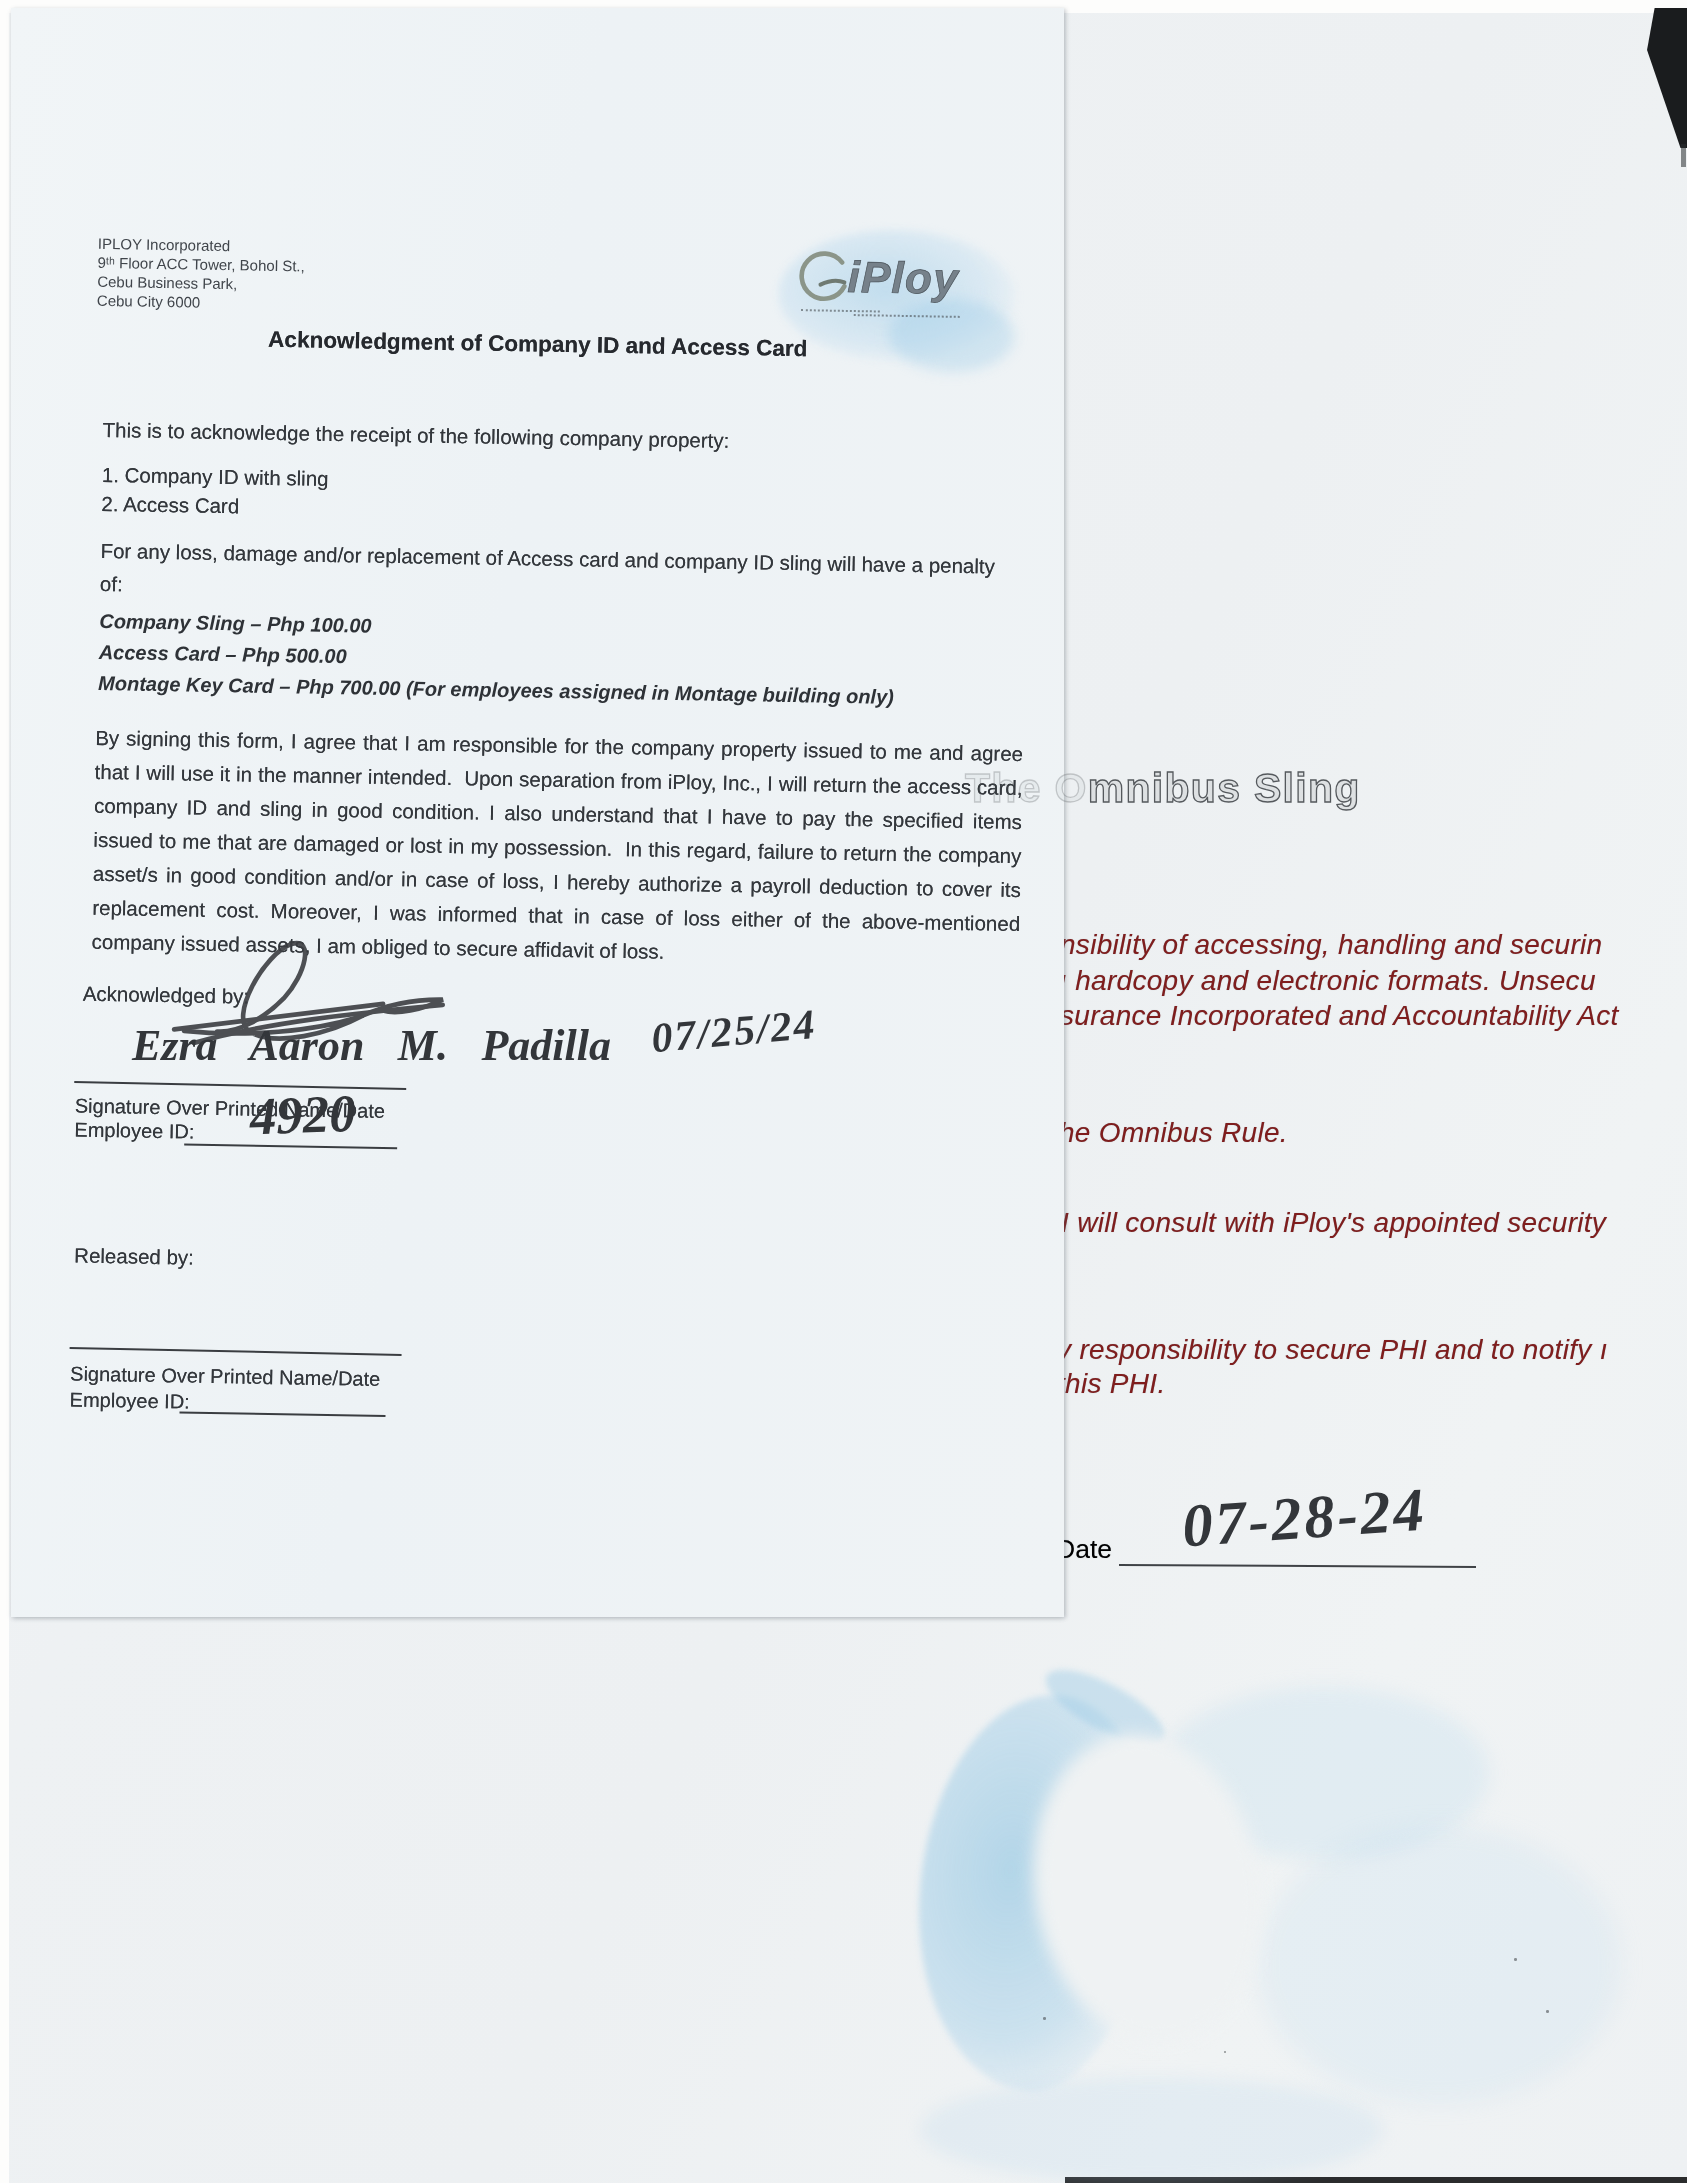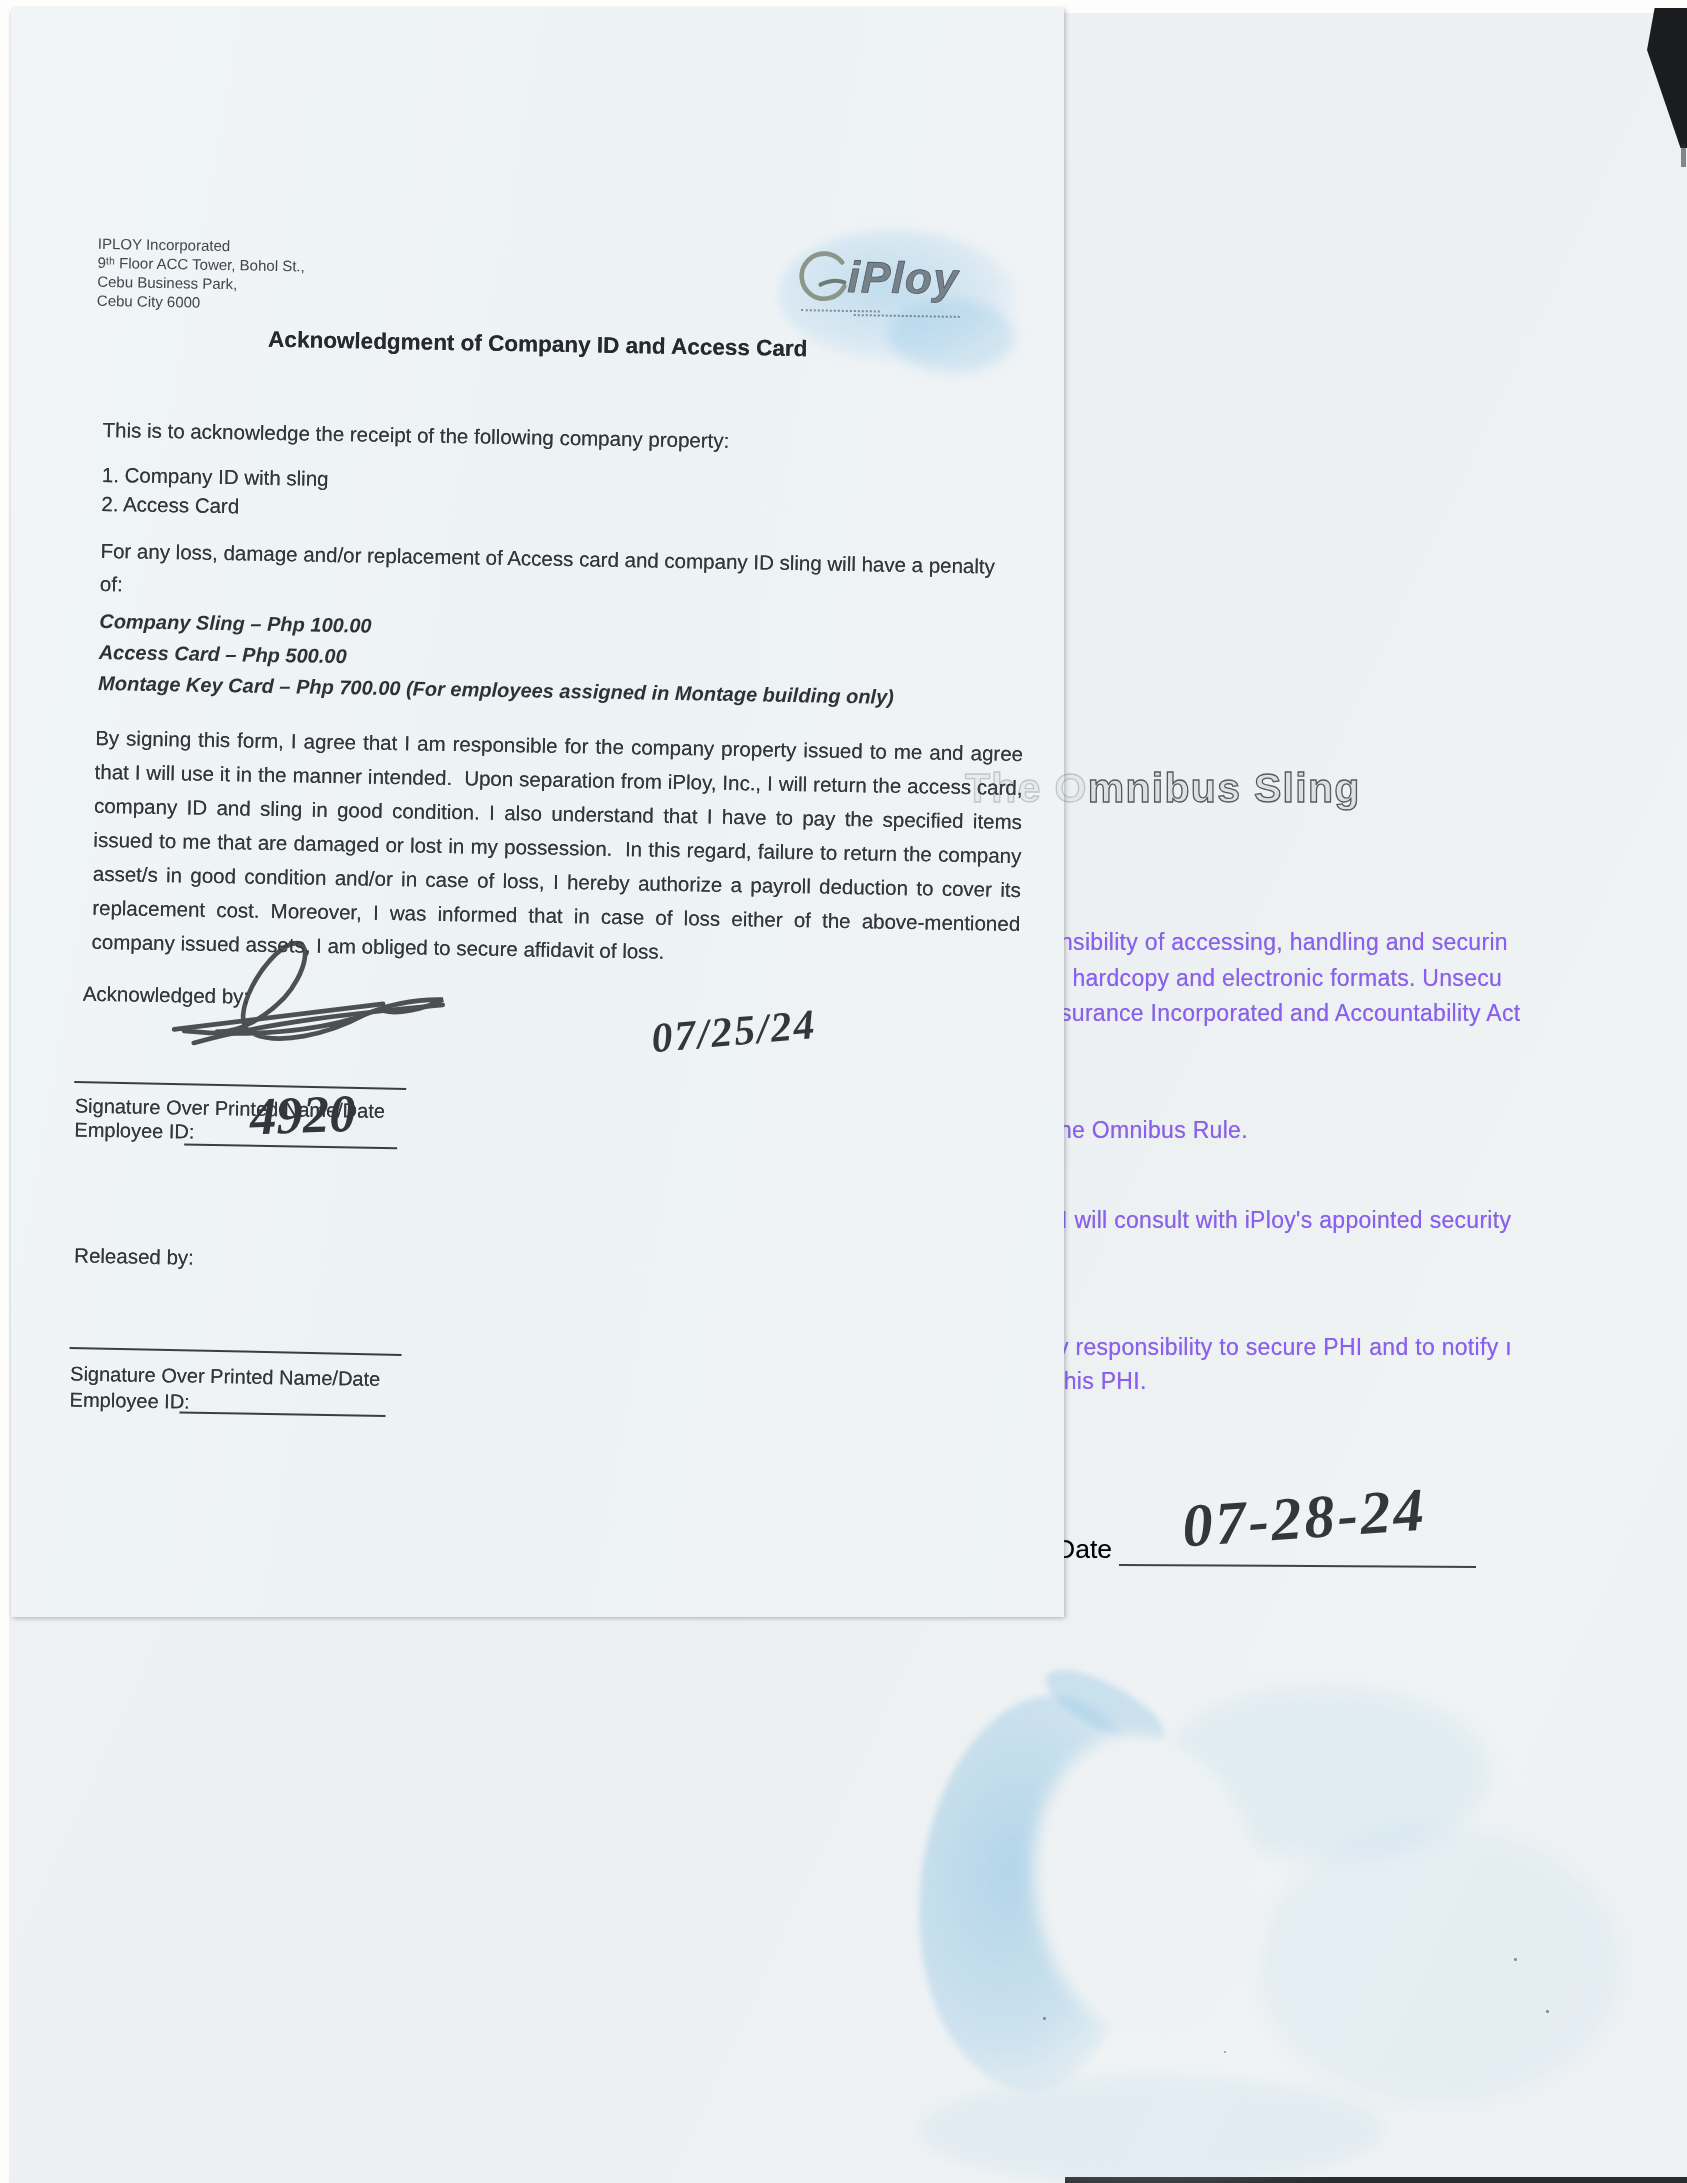--- a/index.html
+++ b/index.html
@@ -10,22 +10,22 @@
     background:linear-gradient(115deg,#f4f6f7 0%,#eef1f3 30%,#edf0f2 55%,#f0f3f4 80%,#eef1f3 100%);}
   #black-wedge{position:absolute;left:1633px;top:8px;width:54px;height:140px;background:#1a1c1e;
     clip-path:polygon(40% 0,100% 0,100% 100%,88% 100%,26% 30%);}
   #wedge-tail{position:absolute;left:1681px;top:144px;width:5.3px;height:22.5px;background:#2a2d30;opacity:.55;}
   #gray-bar{position:absolute;left:54px;top:83px;width:98px;height:11.2px;border-radius:6px;
     transform:rotate(1.2deg);
     background:linear-gradient(90deg,#4a5157,#848b90 25%,#70787d 60%,#454c52);
     box-shadow:inset 0 1.3px 1.3px rgba(255,255,255,.35),0 0.7px 1.3px rgba(60,65,70,.3);}
   #bottom-strip{position:absolute;left:1065px;top:2177px;width:622px;height:6.6px;background:#2b2c2d;}
   
-  .bgtext{position:absolute;color:#8b5cf6;font-size:23px;letter-spacing:0.3px;white-space:nowrap;
-    text-shadow:0 0 0.7px rgba(92,96,100,.55);z-index:1;}
+  .bgtext{position:absolute;color:#7f1d1d;font-size:28px;letter-spacing:0.3px;white-space:nowrap;
+    text-shadow:0 0 0.7px rgba(92,96,100,.55);z-index:1;font-style:italic;}
   #bg-heading{position:absolute;left:957px;top:765px;font-size:41px;font-weight:bold;
     letter-spacing:1.3px;white-space:nowrap;z-index:4;
     color:rgba(85,89,93,0.10);-webkit-text-stroke:1.3px #55595d;}
   #bg-heading .faint{-webkit-text-stroke:1.3px rgba(85,89,93,.28);color:rgba(85,89,93,0.05);margin-left:8px;}
   #frag0{left:1060px;top:929px;} #frag1{left:1059px;top:965px;} #frag2{left:1060px;top:1000px;}
   #frag3{left:1059px;top:1117px;} #frag4{left:1061px;top:1207px;} #frag5{left:1057px;top:1334px;}
   #frag6{left:1057px;top:1368px;}
   #date-label{position:absolute;left:1056px;top:1534px;font-size:26.5px;color:#000000;z-index:1;
     text-shadow:0 0 0.7px rgba(92,96,100,.55);}
   #date-line{position:absolute;left:1119px;top:1565px;width:357px;border-top:2.6px solid #3f4246;
@@ -167,20 +167,21 @@
 
       <svg id="scribble" width="331" height="126" viewBox="0 0 500 190">
         <g fill="none" stroke="#3b3e42" stroke-width="7" stroke-linecap="round" opacity="0.9">
           <path d="M30,150 C120,158 230,148 300,122 C250,150 170,172 130,150 C95,130 150,30 190,16 C225,5 212,62 180,98 C150,130 110,152 80,150"></path>
           <path d="M300,122 C330,108 370,96 420,96 C390,112 350,120 330,114"></path>
           <path d="M15,148 L330,104"></path>
           <path d="M45,168 C150,136 290,118 420,104"></path>
         </g>
       </svg>
 
+      <div id="name" class="hand">Ezra Aaron M. Padilla</div>
       <div id="date1" class="hand">07/25/24</div>
 
       <div id="sigline1" class="sigline"></div>
       <div id="siglabel1" class="scantext">Signature Over Printed Name/Date</div>
       <div id="empid1" class="scantext">Employee ID:</div>
       <div id="idline1"></div>
       <div id="idval" class="hand">4920</div>
 
       <div id="rel-label" class="scantext">Released by:</div>
       <div id="sigline2" class="sigline"></div>

